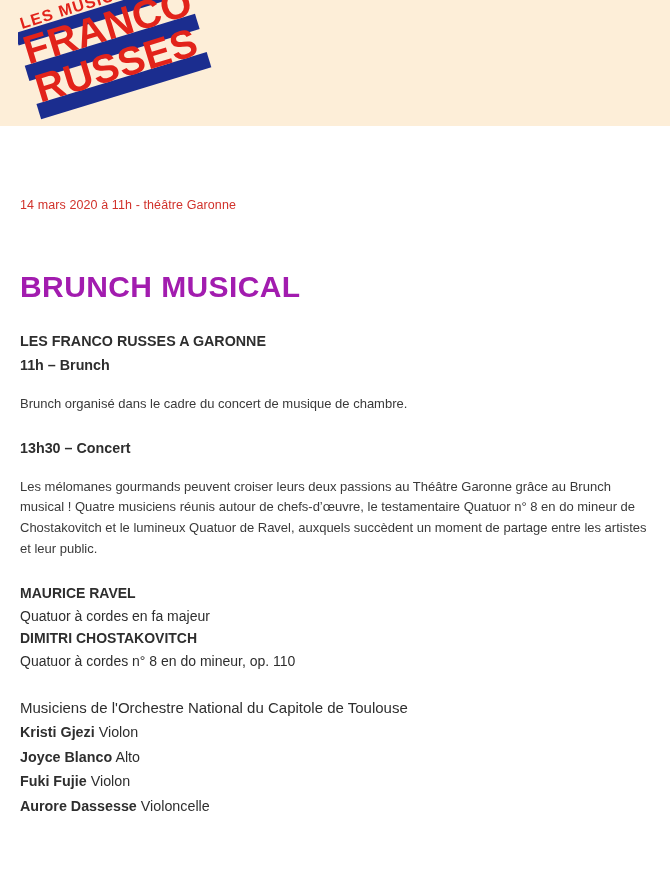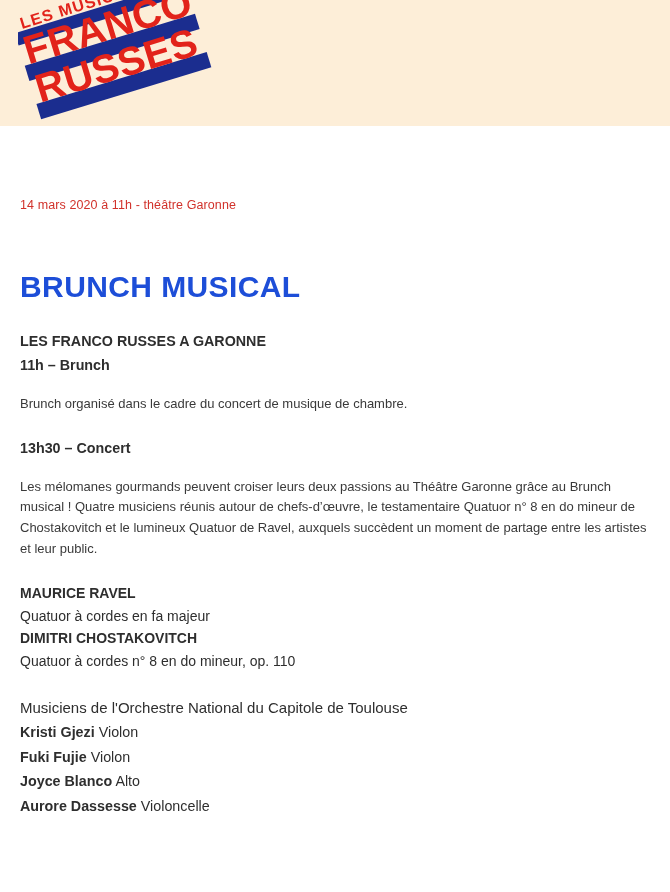--- a/index.html
+++ b/index.html
@@ -46,21 +46,21 @@
     font-size: 12.5px;
     color: #d1322b;
     letter-spacing: 0.1px;
   }
 
   .page-title {
     margin: 58px 0 0 0;
     font-size: 30px;
     line-height: 1.1;
     font-weight: bold;
-    color: #1d4ed8;
+    color: #a21caf;
     letter-spacing: 0.4px;
   }
 
   .block {
     margin-top: 26px;
     font-size: 14.3px;
     line-height: 1.55;
   }
 
   .strong-line {
@@ -164,26 +164,26 @@
   <div class="spacer-md"></div>
 
   <div class="musicians-intro">Musiciens de l'Orchestre National du Capitole de Toulouse</div>
 
   <div>
     <div class="musician-row">
       <span class="musician-name">Kristi Gjezi</span>
       <span class="musician-instrument">Violon</span>
     </div>
     <div class="musician-row">
+      <span class="musician-name">Joyce Blanco</span>
+      <span class="musician-instrument">Alto</span>
+    </div>
+    <div class="musician-row">
       <span class="musician-name">Fuki Fujie</span>
       <span class="musician-instrument">Violon</span>
-    </div>
-    <div class="musician-row">
-      <span class="musician-name">Joyce Blanco</span>
-      <span class="musician-instrument">Alto</span>
     </div>
     <div class="musician-row">
       <span class="musician-name">Aurore Dassesse</span>
       <span class="musician-instrument">Violoncelle</span>
     </div>
   </div>
 
 </div>
 
 </body></html>

